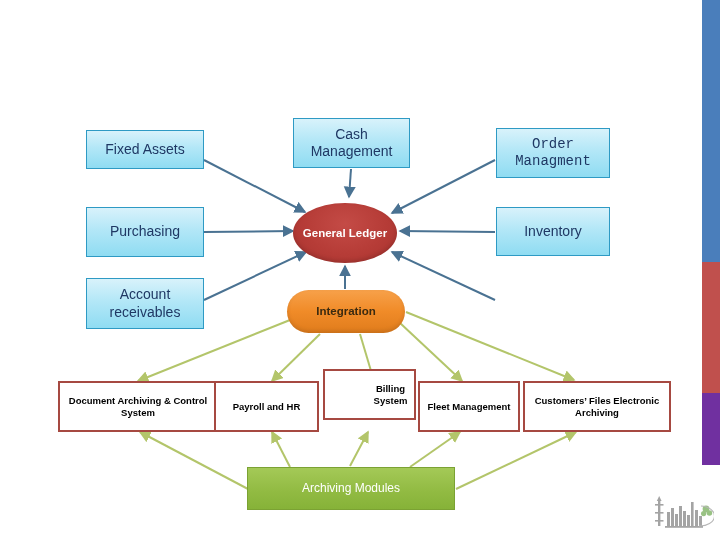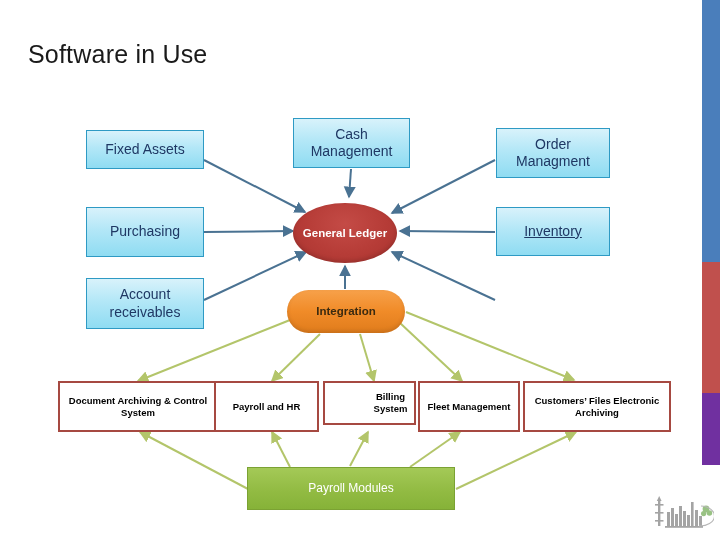--- a/index.html
+++ b/index.html
@@ -76,21 +76,20 @@
 </style>
 </head>
 <body style="background: rgb(255, 255, 255);">
 
 <div id="slide">
 
   <div class="edge-bar" id="edge-blue" style="background: rgb(74, 126, 187);"></div>
   <div class="edge-bar" id="edge-red" style="background: rgb(192, 80, 77);"></div>
   <div class="edge-bar" id="edge-purple" style="background: rgb(112, 48, 160);"></div>
 
-  <div id="title">Software in Use</div>
 
   <svg id="wires" viewBox="0 0 720 540" xmlns="http://www.w3.org/2000/svg">
     <defs>
       <marker id="ah-blue" markerWidth="7" markerHeight="7" refX="5.2" refY="3" orient="auto">
         <path d="M0,0 L6,3 L0,6 z" fill="#4a7292"></path>
       </marker>
       <marker id="ah-green" markerWidth="7" markerHeight="7" refX="5.2" refY="3" orient="auto">
         <path d="M0,0 L6,3 L0,6 z" fill="#b3c56a"></path>
       </marker>
     </defs>
@@ -123,40 +122,40 @@
   </svg>
 
   <div class="node blue-box" id="n-fixed-assets" style="left:86px;top:130px;width:118px;height:39px;">Fixed Assets</div>
 
   <div class="node blue-box" id="n-purchasing" style="left:86px;top:207px;width:118px;height:50px;">Purchasing</div>
 
   <div class="node blue-box" id="n-account-receivables" style="left:86px;top:278px;width:118px;height:51px;">Account receivables</div>
 
   <div class="node blue-box" id="n-cash-management" style="left:293px;top:118px;width:117px;height:50px;">Cash Management</div>
 
-  <div class="node blue-box" id="n-order-management" style="left:496px;top:128px;width:114px;height:50px;">Order Managment</div>
+  <div class="node blue-box" id="n-order-management" style="left:496px;top:128px;width:114px;height:50px;font-family:Liberation Mono, monospace;">Order Managment</div>
 
-  <div class="node blue-box" id="n-inventory" style="left:496px;top:207px;width:114px;height:49px;text-decoration:underline;">Inventory</div>
+  <div class="node blue-box" id="n-inventory" style="left:496px;top:207px;width:114px;height:49px;">Inventory</div>
 
 
   <div class="node" id="n-general-ledger" style="left:293px;top:203px;width:104px;height:60px;">General Ledger</div>
 
   <div class="node" id="n-integration" style="left:287px;top:290px;width:118px;height:43px;">Integration</div>
 
   <div class="node red-outline-box" id="n-document-archiving" style="left:58px;top:381px;width:160px;height:51px;">Document Archiving &amp; Control System</div>
 
   <div class="node red-outline-box" id="n-payroll-hr" style="left:214px;top:381px;width:105px;height:51px;">Payroll and HR</div>
 
-  <div class="node red-outline-box" id="n-billing-system" style="left:323px;top:381px;width:93px;height:44px;padding-left:42px;">Billing System</div>
+  <div class="node red-outline-box" id="n-billing-system" style="left:323px;top:369px;width:93px;height:51px;padding-left:42px;">Billing System</div>
 
   <div class="node red-outline-box" id="n-fleet-management" style="left:418px;top:381px;width:102px;height:51px;">Fleet Management</div>
 
   <div class="node red-outline-box" id="n-customers-files" style="left:523px;top:381px;width:148px;height:51px;">Customers’ Files Electronic Archiving</div>
 
-  <div class="node" id="n-logistic-modules" style="left:247px;top:467px;width:208px;height:43px;">Payroll Modules</div>
+  <div class="node" id="n-logistic-modules" style="left:247px;top:467px;width:208px;height:43px;">Archiving Modules</div>
 
   <svg id="logo" viewBox="0 0 62 42" xmlns="http://www.w3.org/2000/svg">
     <g fill="#6e6e6e">
       <rect x="6" y="8" width="2.4" height="26"></rect>
       <rect x="3" y="12" width="8.5" height="1.6"></rect>
       <rect x="3" y="20" width="8.5" height="1.6"></rect>
       <rect x="3" y="28" width="8.5" height="1.6"></rect>
       <path d="M7.2 4 L9.6 9 L4.8 9 Z"></path>
       <rect x="15" y="20" width="3" height="14"></rect>
       <rect x="19" y="16" width="3" height="18"></rect>

